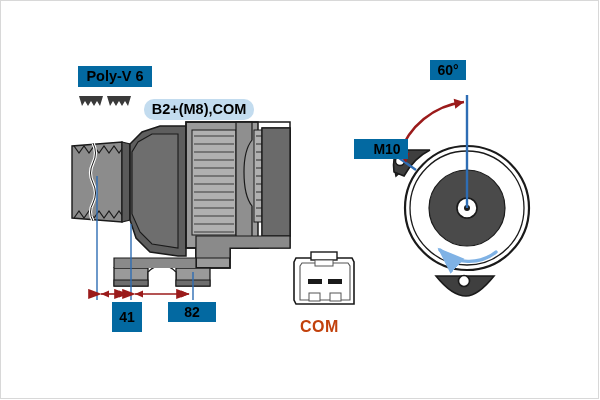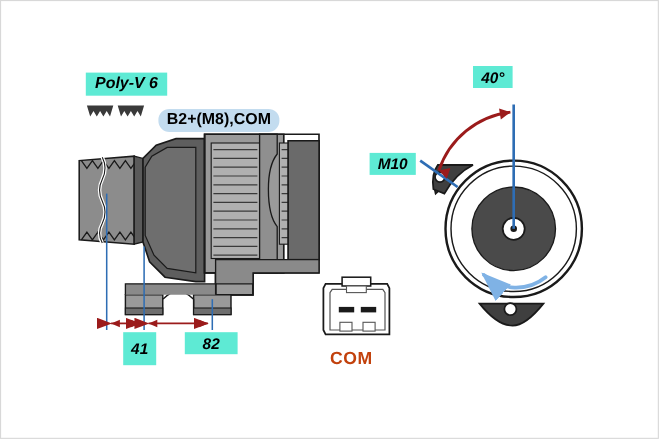--- a/index.html
+++ b/index.html
@@ -2,30 +2,30 @@
 <html><head>
 <meta charset="utf-8">
 <style>
   html,body{margin:0;padding:0;background:#ffffff;}
   body{font-family:"Liberation Sans",sans-serif;}
   #stage{position:relative;width:600px;height:400px;background:#ffffff;overflow:hidden;}
   #frame{position:absolute;left:0;top:0;width:599px;height:399px;border:1px solid #d8d8d8;box-sizing:border-box;}
   .svgwrap{position:absolute;left:0;top:0;width:600px;height:400px;}
   .lbl{position:absolute;font-weight:bold;color:#000;white-space:nowrap;
        display:flex;align-items:center;justify-content:center;line-height:1;}
-  .lbl-yellow{background:#5eead4;font-style:italic;}
+  .lbl-yellow{background:#0369a1;}
   .lbl-blue{background:#C3DCEF;}
   .plain{position:absolute;font-weight:bold;color:#c2410c;white-space:nowrap;}
   #lbl-polyv{left:78px;top:66px;width:74px;height:21px;font-size:14.5px;}
   #lbl-b2{left:144px;top:99px;width:110px;height:21px;font-size:14.5px;border-radius:10px;}
   #lbl-d52{left:24px;top:172px;width:50px;height:21px;font-size:14.5px;}
   #lbl-41{left:112px;top:302px;width:30px;height:30px;font-size:14px;}
   #lbl-82{left:168px;top:302px;width:48px;height:20px;font-size:14px;}
   #lbl-60{left:430px;top:60px;width:36px;height:20px;font-size:14px;}
-  #lbl-m10{left:336px;top:139px;width:42px;height:20px;font-size:14px;}
+  #lbl-m10{left:354px;top:139px;width:42px;height:20px;font-size:14px;padding-left:12px;}
   #lbl-105{left:437px;top:285px;width:82px;height:20px;font-size:14px;}
   #lbl-com{left:300px;top:318px;font-size:16px;letter-spacing:.5px;}
 </style>
 </head>
 <body>
 
 <div id="stage">
 
   <div id="frame"></div>
 
@@ -188,20 +188,20 @@
 
   <div class="lbl lbl-yellow" id="lbl-polyv">Poly-V 6</div>
 
   <div class="lbl lbl-blue" id="lbl-b2">B2+(M8),COM</div>
 
 
   <div class="lbl lbl-yellow" id="lbl-41">41</div>
 
   <div class="lbl lbl-yellow" id="lbl-82">82</div>
 
-  <div class="lbl lbl-yellow" id="lbl-60">40°</div>
+  <div class="lbl lbl-yellow" id="lbl-60">60°</div>
 
   <div class="lbl lbl-yellow" id="lbl-m10">M10</div>
 
 
   <div class="plain" id="lbl-com">COM</div>
 
 </div>
 
 </body></html>

